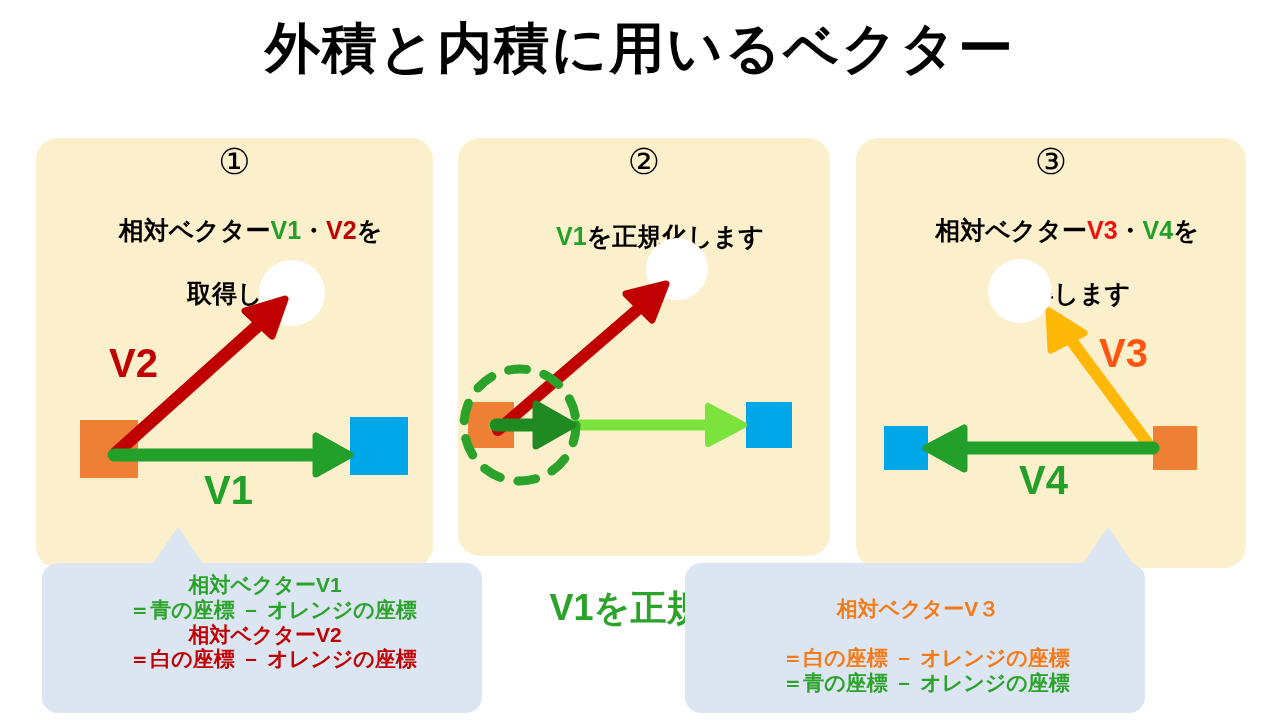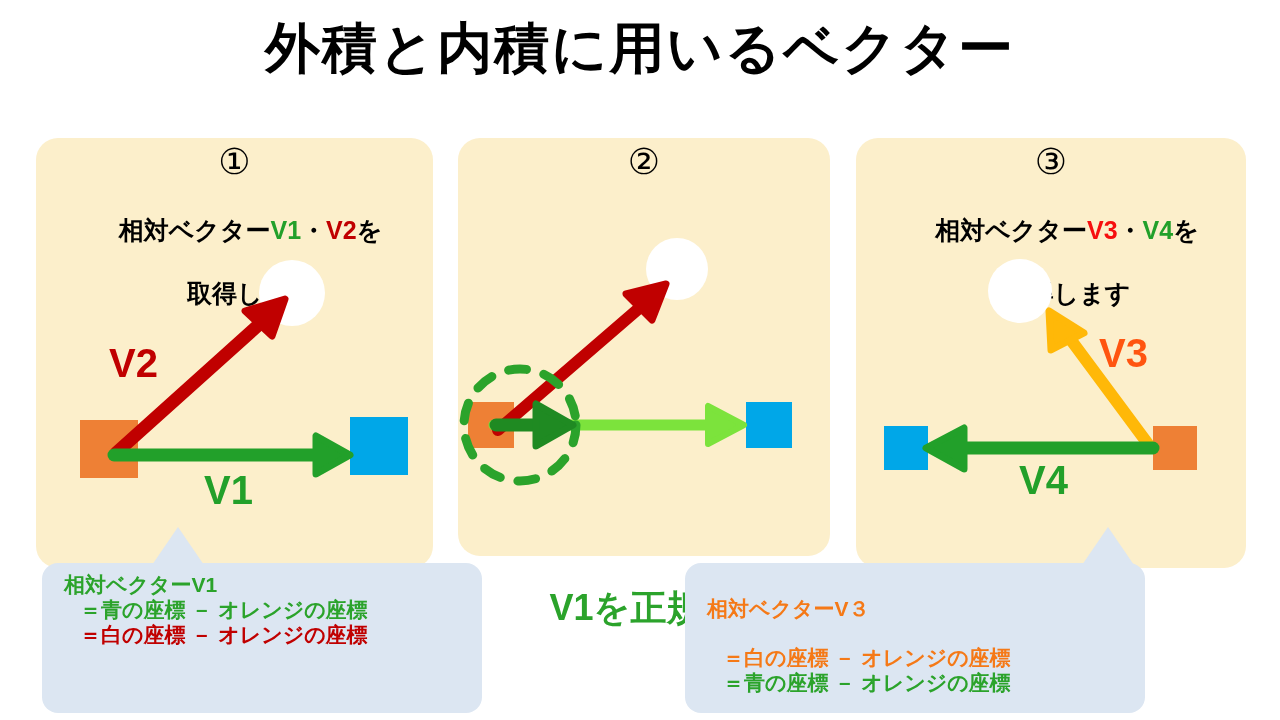--- a/index.html
+++ b/index.html
@@ -115,20 +115,21 @@
     background: #DCE6F2;
     border-radius: 16px;
     padding: 10px 16px 12px 22px;
     box-sizing: border-box;
   }
   .callout .line {
     font-size: 21px;
     font-weight: bold;
     line-height: 1.18;
     white-space: nowrap;
+    text-align: center;
   }
   .callout .line.indent { padding-left: 16px; }
   .callout .green  { color: #2BA32B; }
   .callout .red    { color: #C00000; }
   .callout .orange { color: #F57917; margin-top: 24px; }
 
   .tail {
     position: absolute;
     width: 0;
     height: 0;
@@ -178,20 +179,23 @@
 
     <div class="vlabel dkred" style="left:73px; top:95px;">V2</div>
     <div class="vlabel green" style="left:168px; top:222px;">V1</div>
   </div>
 </div>
 
 <div class="panel" id="panel-2">
 
   <div class="panel-number">②</div>
 
+  <div class="panel-caption" style="top:52px;">
+    <span class="g">V1</span><span>を正規化します</span>
+  </div>
 
   <div class="stage" style="top:96px;">
     <svg width="372" height="330" viewBox="0 0 372 330">
       <circle class="circ-white" cx="219" cy="35" r="31"></circle>
       <rect class="sq-orange" x="10" y="168" width="46" height="46"></rect>
       <rect class="sq-blue" x="288" y="168" width="46" height="46"></rect>
 
       <g>
         <line x1="36" y1="191" x2="255" y2="191" stroke="#7CE33C" stroke-width="11" stroke-linecap="round"></line>
         <path d="M 286 191 L 250 172 L 250 210 Z" fill="#7CE33C" stroke="#7CE33C" stroke-width="6" stroke-linejoin="round"></path>
@@ -242,20 +246,21 @@
 
     <div class="vlabel orange" style="left:243px; top:85px;">V3</div>
     <div class="vlabel green" style="left:163px; top:212px;">V4</div>
   </div>
 </div>
 
 <div class="tail" id="tail-left"></div>
 <div class="callout" id="callout-left">
   <div class="line green">相対ベクターV1</div>
   <div class="line green indent">＝青の座標 － オレンジの座標</div>
+  <div class="line red">相対ベクターV2</div>
   <div class="line red indent">＝白の座標 － オレンジの座標</div>
 </div>
 
 <div class="tail" id="tail-right"></div>
 <div class="callout" id="callout-right">
   <div class="line orange">相対ベクターV３</div>
   <div class="line orange indent">＝白の座標 － オレンジの座標</div>
   <div class="line green indent">＝青の座標 － オレンジの座標</div>
 </div>
 

